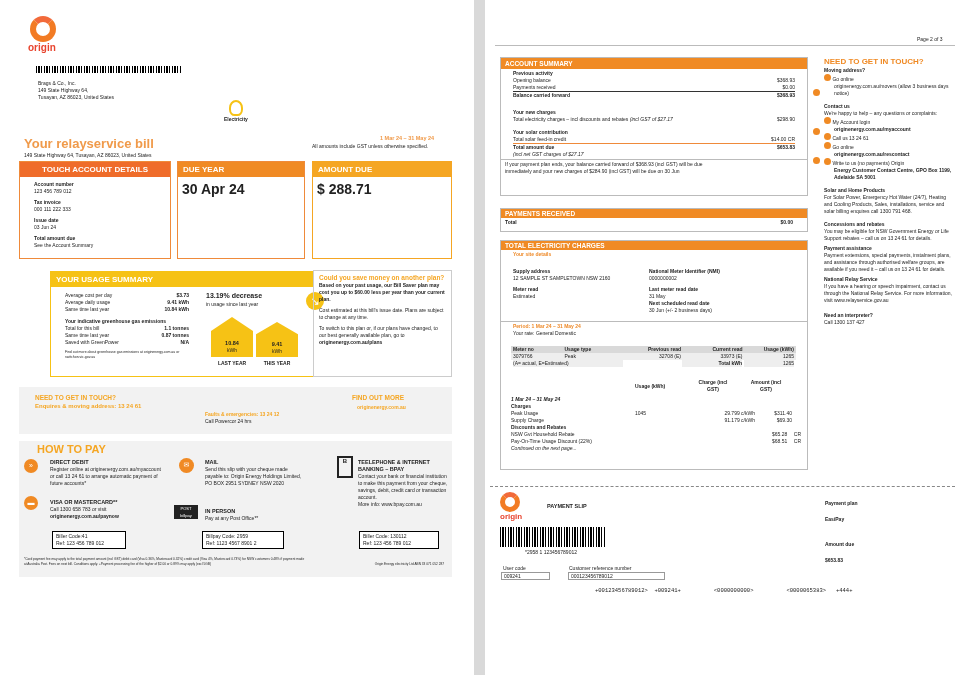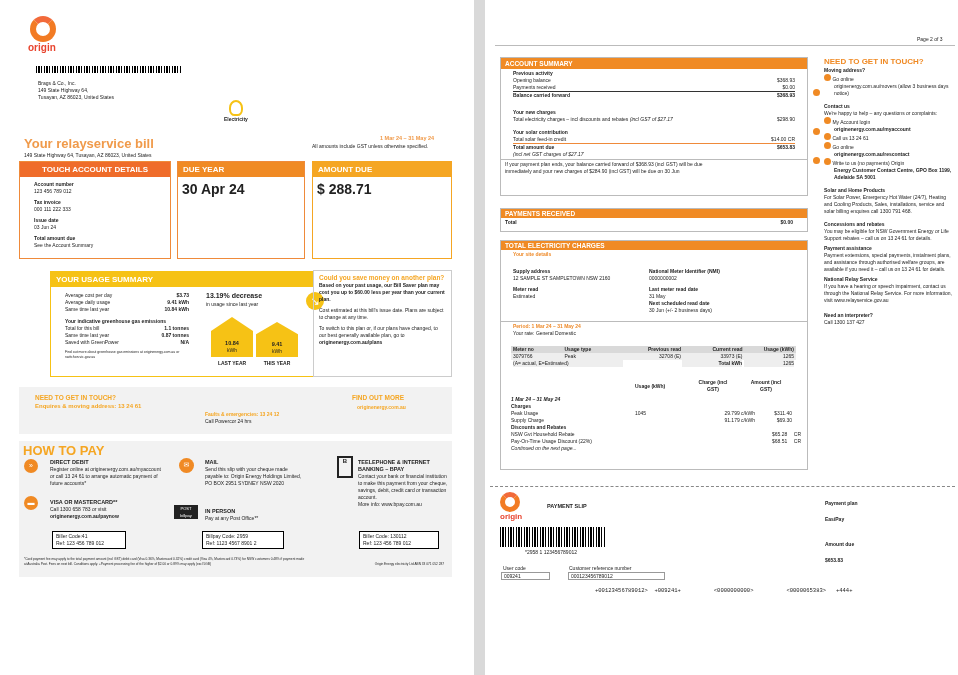--- a/index.html
+++ b/index.html
@@ -125,21 +125,21 @@
   <div class="abs grey" style="left:19px;top:387px;width:433px;height:47px;">
     <div class="abs b" style="left:16px;top:7px;font-size:6.5px;color:#f5a623;">NEED TO GET IN TOUCH?</div>
     <div class="abs b" style="left:16px;top:16px;font-size:6px;color:#f5a623;">Enquires &amp; moving address: 13 24 61</div>
     <div class="abs b t5" style="left:186px;top:24px;color:#f5a623;">Faults &amp; emergencies: 13 24 12</div>
     <div class="abs t5" style="left:186px;top:31px;">Call Powercor 24 hrs</div>
     <div class="abs b" style="left:333px;top:7px;font-size:6.5px;color:#f5a623;">FIND OUT MORE</div>
     <div class="abs b t5" style="left:338px;top:17px;color:#f5a623;">originenergy.com.au</div>
   </div>
 
   <div class="abs grey" style="left:19px;top:441px;width:433px;height:136px;">
-    <div class="abs b" style="left:4px;top:2px;font-size:13px;color:#f5a623;">HOW TO PAY</div>
+    <div class="abs b" style="left:18px;top:2px;font-size:11px;color:#f5a623;">HOW TO PAY</div>
     <div class="abs circle-icon" style="left:5px;top:18px;width:14px;height:14px;">»</div>
     <div class="abs t5" style="left:31px;top:18px;width:112px;">
       <div class="b" style="font-size:5.5px;">DIRECT DEBIT</div>
       <div>Register online at originenergy.com.au/myaccount or call 13 24 61 to arrange automatic payment of future accounts*</div>
     </div>
     <div class="abs circle-icon" style="left:5px;top:55px;width:14px;height:14px;">▬</div>
     <div class="abs t5" style="left:31px;top:58px;width:112px;">
       <div class="b" style="font-size:5.5px;">VISA OR MASTERCARD**</div>
       <div>Call 1300 658 783 or visit</div>
       <div class="b">originenergy.com.au/paynow</div>

